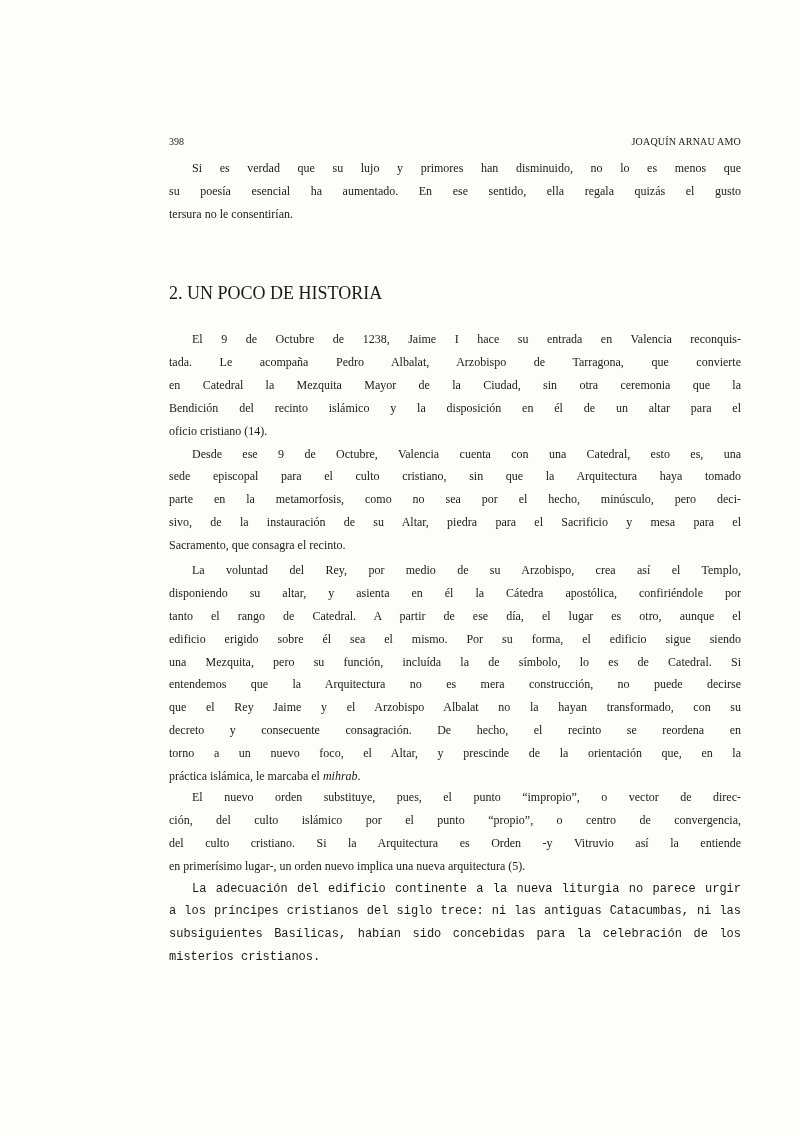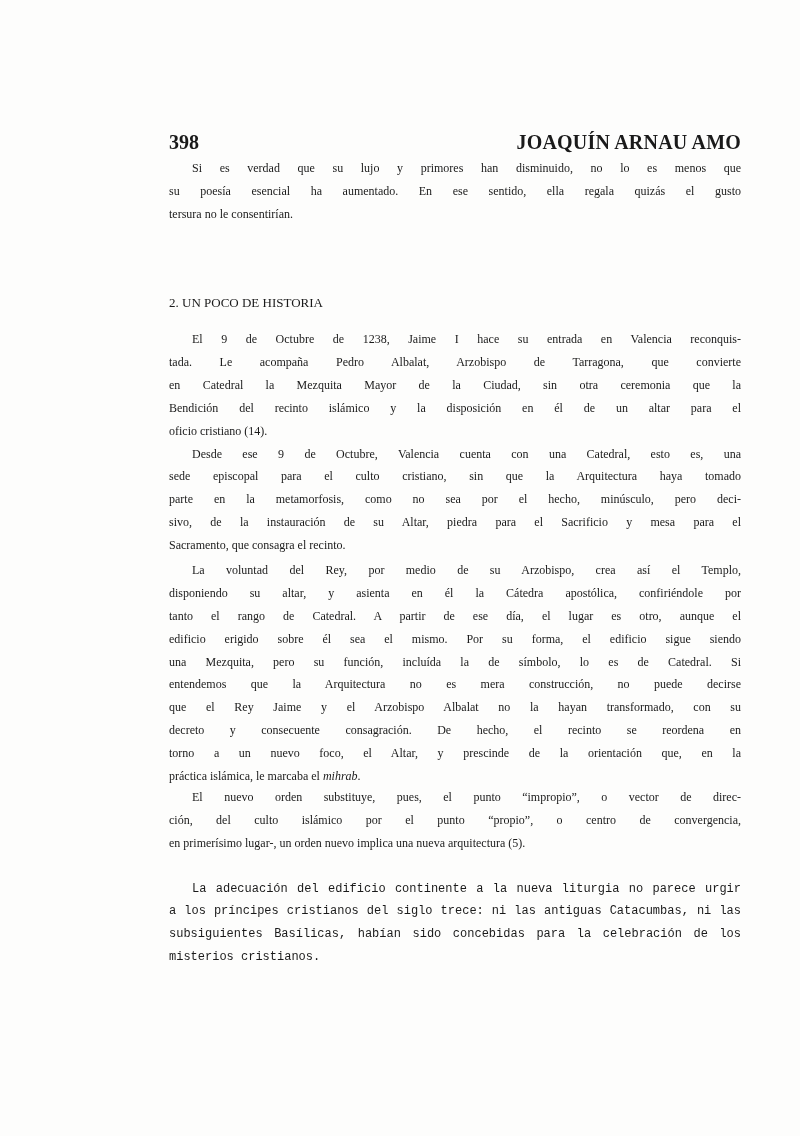--- a/index.html
+++ b/index.html
@@ -21,23 +21,22 @@
       width: 800px;
       height: 1136px;
       background: #fdfdfc;
     }
     .running-head {
       position: absolute;
       left: 169px;
       width: 572px;
       top: 132px;
       height: 20px;
-      font-size: 20px;
+      font-size: 10px;
       line-height: 20px;
-      font-weight: bold;
     }
     .folio {
       position: absolute;
       left: 0;
       top: 0;
     }
     .author-head {
       position: absolute;
       right: 0;
       top: 0;
@@ -59,22 +58,22 @@
     }
     .line.last {
       text-align-last: left;
     }
     .line.indent {
       padding-left: 23px;
     }
     .heading {
       position: absolute;
       left: 169px;
-      top: 292px;
-      font-size: 13px;
+      top: 282px;
+      font-size: 18px;
       line-height: 22px;
       white-space: nowrap;
     }
     em { font-style: italic; }
   </style>
 </head>
 <body>
 
 <div class="page">
 
@@ -116,20 +115,21 @@
     <span class="line">entendemos que la Arquitectura no es mera construcción, no puede decirse</span>
     <span class="line">que el Rey Jaime y el Arzobispo Albalat no la hayan transformado, con su</span>
     <span class="line">decreto y consecuente consagración. De hecho, el recinto se reordena en</span>
     <span class="line">torno a un nuevo foco, el Altar, y prescinde de la orientación que, en la</span>
     <span class="line last"><span>práctica islámica, le marcaba el </span><em>mihrab</em><span>.</span></span>
   </div>
 
   <div class="block" style="top:786px;">
     <span class="line indent">El nuevo orden substituye, pues, el punto “impropio”, o vector de direc-</span>
     <span class="line">ción, del culto islámico por el punto “propio”, o centro de convergencia,</span>
+    <span class="line">del culto cristiano. Si la Arquitectura es Orden -y Vitruvio así la entiende</span>
     <span class="line last">en primerísimo lugar-, un orden nuevo implica una nueva arquitectura (5).</span>
   </div>
 
   <div class="block" style="top:877.6px;font-family:Liberation Mono, monospace;">
     <span class="line indent">La adecuación del edificio continente a la nueva liturgia no parece urgir</span>
     <span class="line">a los príncipes cristianos del siglo trece: ni las antiguas Catacumbas, ni las</span>
     <span class="line">subsiguientes Basílicas, habían sido concebidas para la celebración de los</span>
     <span class="line last">misterios cristianos.</span>
   </div>
 

